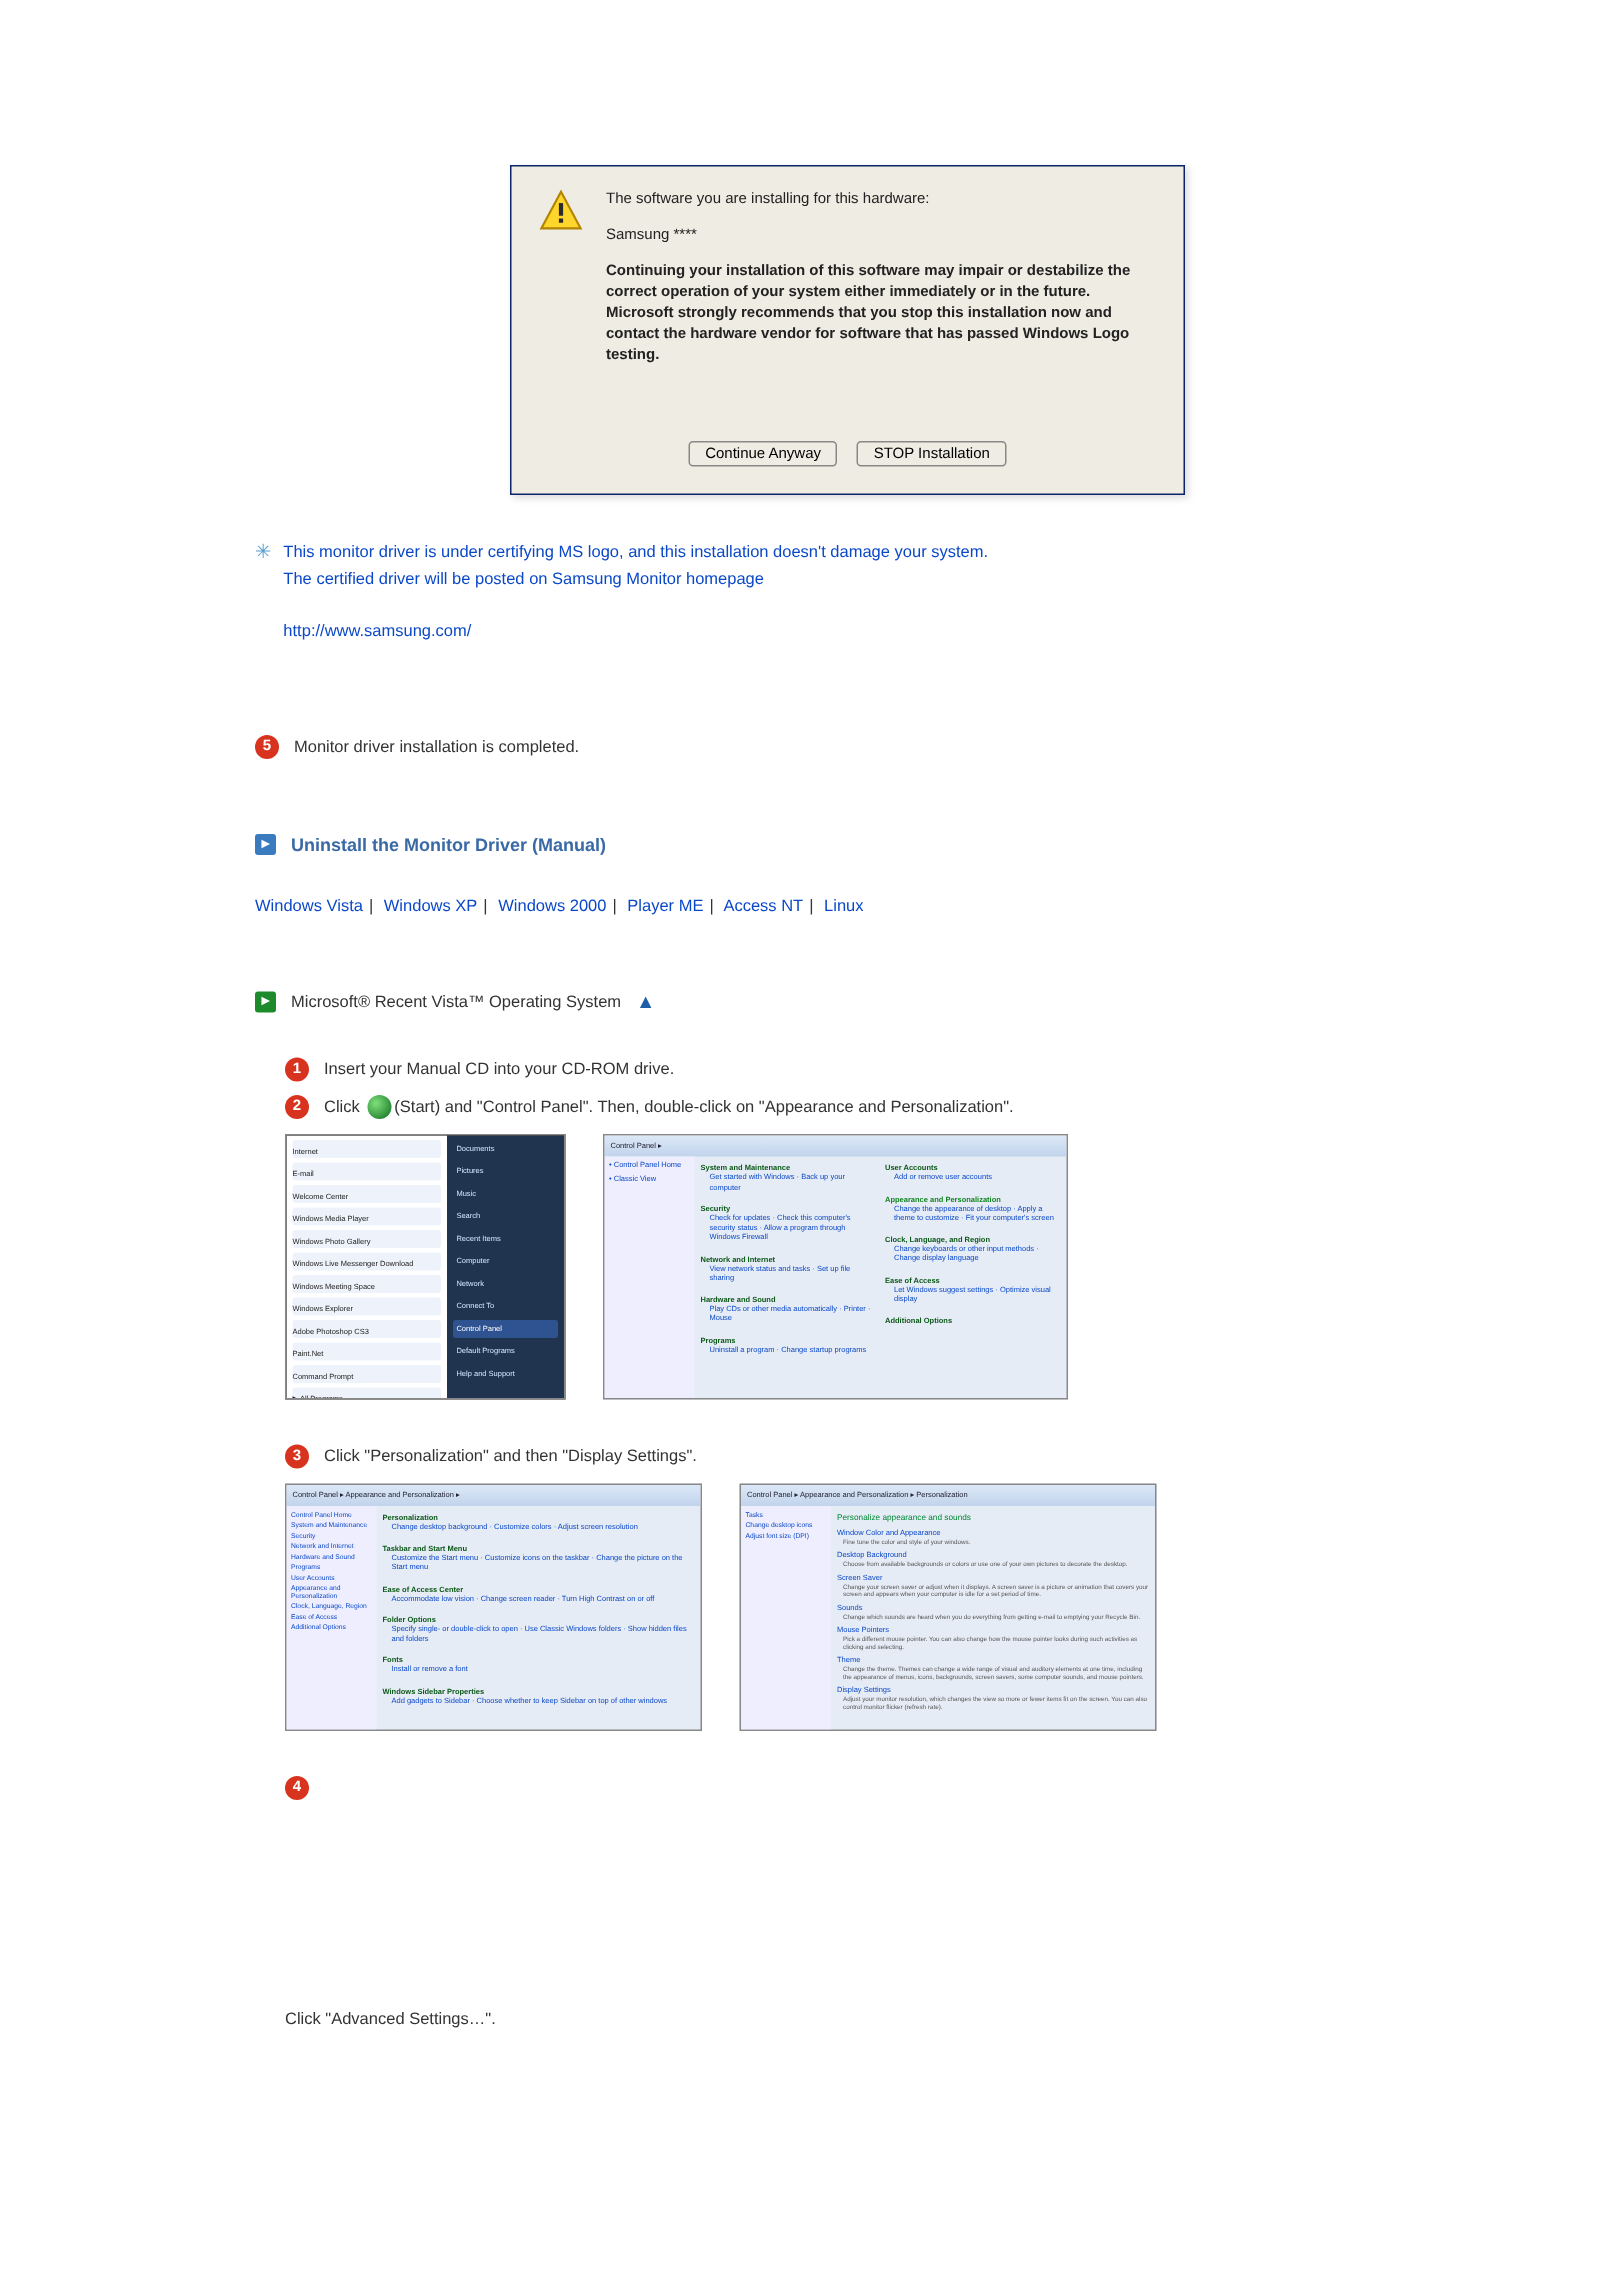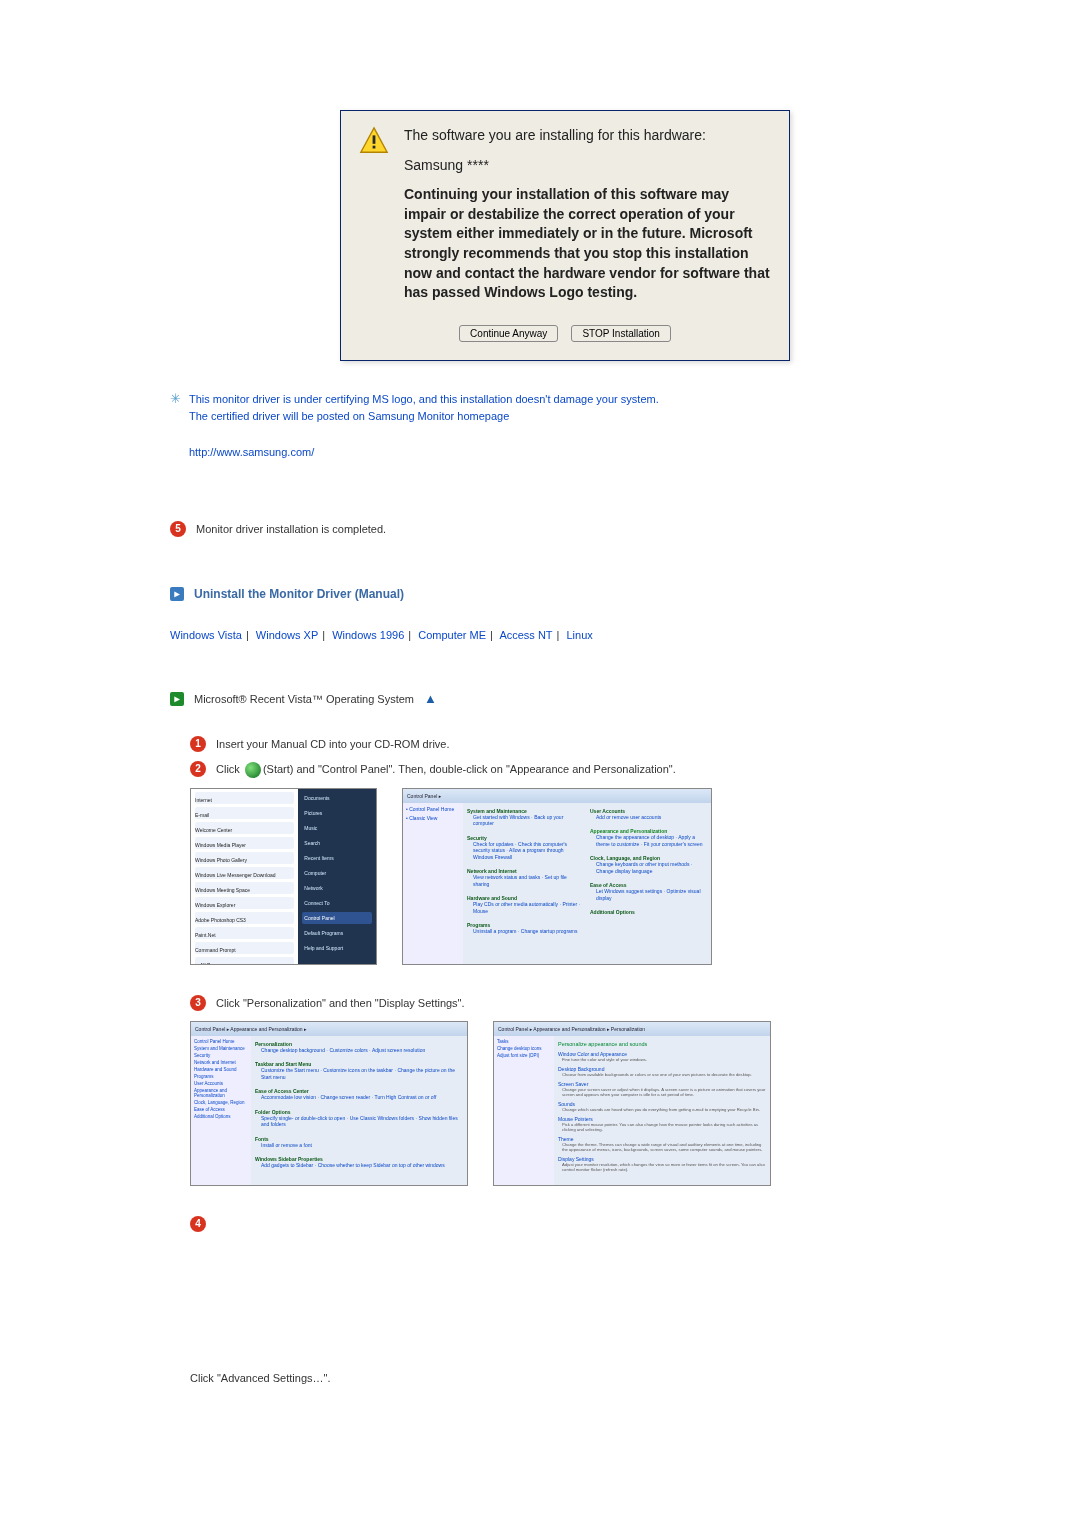--- a/index.html
+++ b/index.html
@@ -28,25 +28,25 @@
   }
   .dialog-body {
     padding: 15px 18px 18px 18px;
   }
   .dialog-row { display: flex; gap: 15px; }
   .warn-icon {
     width: 30px; height: 30px; flex: 0 0 30px;
     position: relative;
   }
   .warn-icon svg{width:30px;height:30px}
-  .dialog-text { flex: 1; line-height: 1.4; font-size: 14px; color:#222; }
+  .dialog-text { flex: 1; line-height: 1.4; font-size: 10px; color:#222; }
   .dialog-text p { margin-bottom: 10px; }
   .underl { text-decoration: underline; color: #000; cursor: pointer; }
   .bold { font-weight: bold; }
-  .dialog-buttons { text-align: center; margin-top: 12px; }
+  .dialog-buttons { text-align: center; margin-top: 40px; }
   .xpbtn {
     background: #efece3;
     border: 1px solid #888;
     border-radius: 3px;
     padding: 2px 10px;
     font-size: 10px;
     font-family: inherit;
     cursor: pointer;
     margin: 0 5px;
   }
@@ -154,22 +154,22 @@
 </div>
 
 <div class="section-row">
   <span class="sec-head-icon">▸</span>
   <span class="sec-title">Uninstall the Monitor Driver (Manual)</span>
 </div>
 
 <div class="os-links">
   <a>Windows Vista</a><span class="sep">|</span>
   <a>Windows XP</a><span class="sep">|</span>
-  <a>Windows 1996</a><span class="sep">|</span>
-  <a>Computer ME</a><span class="sep">|</span>
+  <a>Windows 2000</a><span class="sep">|</span>
+  <a>Player ME</a><span class="sep">|</span>
   <a>Access NT</a><span class="sep">|</span>
   <a>Linux</a>
 </div>
 
 <div class="instruct-block">
   <div class="body-line">
     <span class="green-arrow">▸</span>
     <span>Microsoft® Recent Vista™ Operating System</span>
     <span class="mono-arrow">▲</span>
   </div>

